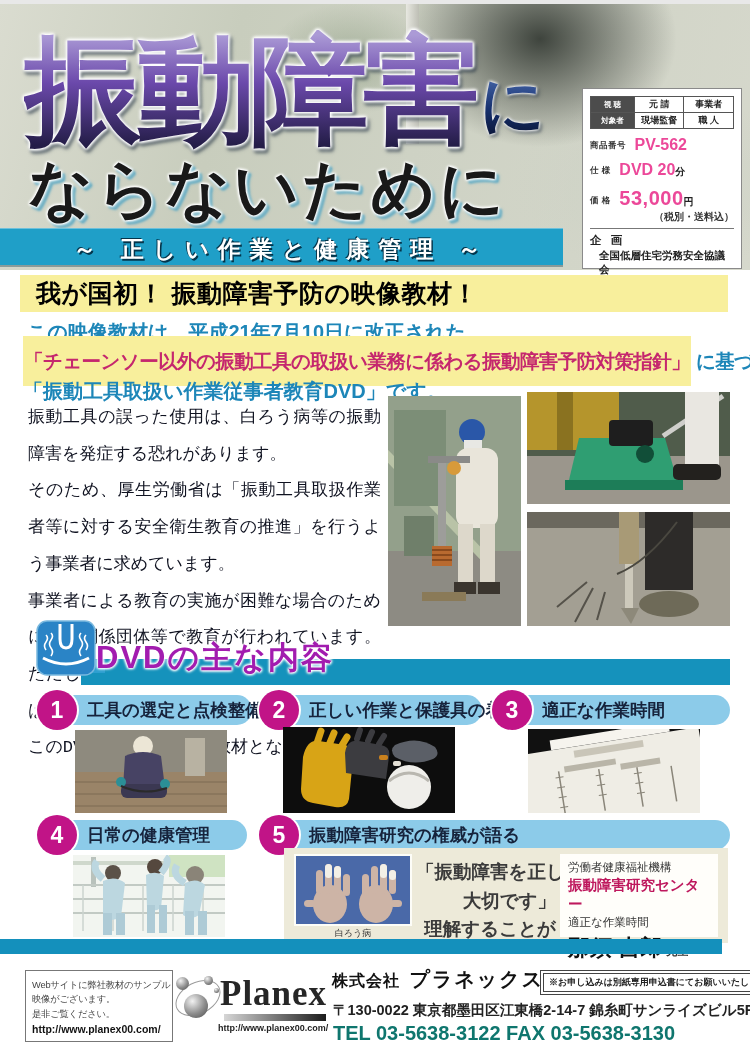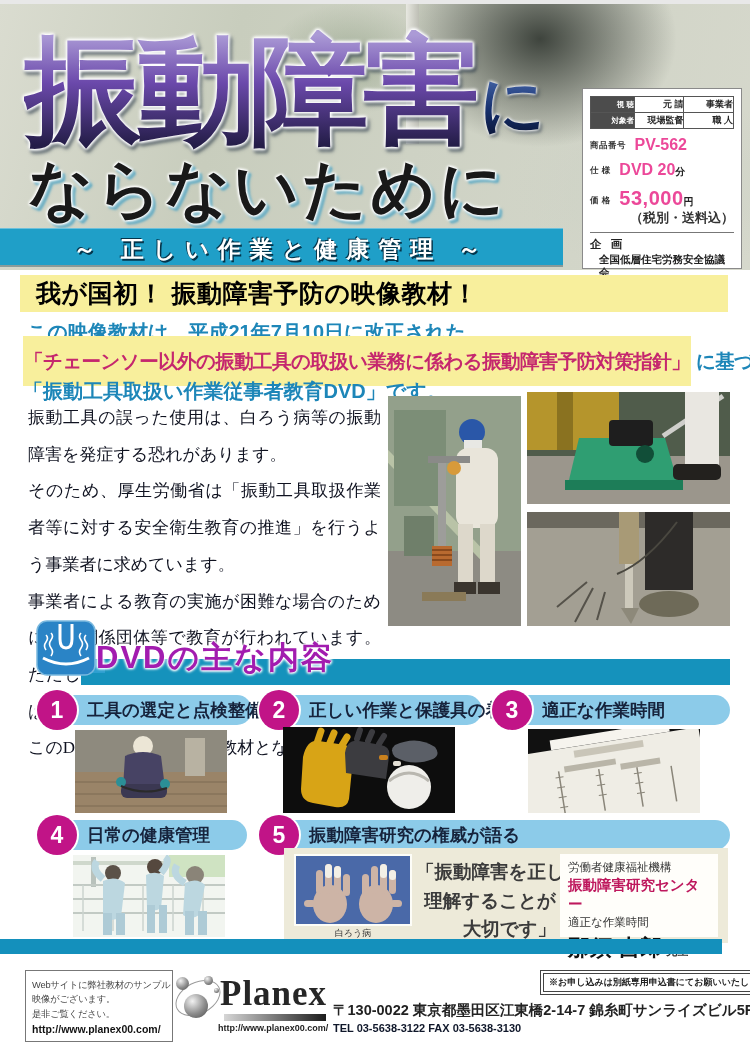--- a/index.html
+++ b/index.html
@@ -30,46 +30,46 @@
   .subtitle-bar{position:absolute;left:0;top:224px;width:563px;height:37px;background:#1f9fc8;
       display:flex;align-items:flex-end;justify-content:center;
       box-shadow:0 2px 0 rgba(0,45,65,.35), inset 0 1px 0 rgba(255,255,255,.35);}
   .subtitle-bar span{color:#fff;font-size:23px;font-weight:900;letter-spacing:9px;white-space:nowrap;
       text-shadow:1.5px 1.5px 0 #04344a, -1px -1px 0 #04344a;}
 
   
   #info-box{position:absolute;left:582px;top:84px;width:160px;height:181px;background:#fff;
       border:1px solid #8a8a8a;box-sizing:border-box;padding:7px 7px 5px;color:#222;}
   .aud-table{width:100%;border-collapse:collapse;table-layout:fixed;}
-  .aud-table td{border:1px solid #555;text-align:right;font-size:9px;padding:1px 0;font-weight:700;color:#222;}
+  .aud-table td{border:1px solid #555;text-align:center;font-size:9px;padding:1px 0;font-weight:700;color:#222;}
   .aud-table td.hdr{background:#4c4c4c;color:#fff;font-size:7.5px;font-weight:700;width:30%;}
   .prod{margin-top:7px;line-height:1.15;}
   .prod .lab{font-size:8.5px;font-weight:700;letter-spacing:.5px;color:#333;margin-right:4px;vertical-align:2px;}
   .prod .val{font-size:16px;font-weight:800;color:#ec4899;}
   .prod .val.big{font-size:20px;letter-spacing:.5px;}
   .prod .unit{font-size:10px;font-weight:700;}
-  .prod-note{font-size:13px;font-weight:700;text-align:right;color:#333;margin-top:1px;}
+  .prod-note{font-size:10px;font-weight:700;text-align:right;color:#333;margin-top:1px;}
   .ib-divider{border:none;border-top:1px solid #777;margin:6px 0 4px;}
   .credit .lab{font-size:11.5px;font-weight:800;letter-spacing:3px;color:#222;}
   .credit .val{font-size:10.5px;font-weight:700;color:#222;margin:1px 0 4px 9px;line-height:1.3;}
 
   
   #lead-banner{position:absolute;left:20px;top:271px;width:708px;height:37px;background:#f8ef9c;
       display:flex;align-items:center;padding-left:16px;box-sizing:border-box;}
   #lead-banner span{color:#000000;font-size:25px;font-weight:900;letter-spacing:.5px;white-space:nowrap;}
   .lead-line{position:absolute;left:27px;font-size:20px;font-weight:800;white-space:nowrap;color:#1d86b8;}
   #lead1{top:315px;}
   #lead2{top:344px;left:23px;font-size:19.5px;letter-spacing:-.6px;}
   #lead2 .hl{background:#f8ef9c;color:#c5276e;padding:14px 1px;}
   #lead2 .sfx{color:#1d86b8;}
   #lead3{top:374px;left:23px;}
 
   
   #body-text{position:absolute;left:28px;top:396px;width:353px;
-      font-family:Liberation Serif, serif;font-size:17px;line-height:2.16;color:#0f1220;text-align:justify;}
+      font-family:Liberation Mono, monospace;font-size:17px;line-height:2.16;color:#0f1220;text-align:justify;}
   #body-text p{margin:0;}
   .photo{position:absolute;overflow:hidden;background:#888;}
   #photo-rammer{left:388px;top:392px;width:133px;height:230px;}
   #photo-compactor{left:527px;top:388px;width:203px;height:112px;}
   #photo-breaker{left:527px;top:508px;width:203px;height:114px;}
 
   
   #dvd-bar{position:absolute;left:81px;top:655px;width:649px;height:26px;background:#1592bc;}
   #dvd-icon{position:absolute;left:36px;top:616px;width:72px;height:62px;}
   #dvd-title{position:absolute;left:96px;top:633px;font-size:31px;font-weight:900;letter-spacing:2px;color:#a21caf;white-space:nowrap;
@@ -123,21 +123,21 @@
   .logo-text{position:absolute;left:44px;top:0;font-family:"Liberation Serif",serif;font-size:35px;font-weight:700;color:#262626;letter-spacing:1px;}
   .logo-bar{position:absolute;left:48px;top:40px;width:102px;height:7px;background:linear-gradient(90deg,#d6d6d6,#1c1c1c);}
   .logo-url{position:absolute;left:42px;top:49px;font-size:9px;font-weight:700;color:#222;white-space:nowrap;}
 
   #company-name{position:absolute;left:332px;top:962px;white-space:nowrap;color:#111;}
   #company-name .cn1{font-size:16px;font-weight:800;letter-spacing:1px;}
   #company-name .cn2{font-size:20px;font-weight:800;letter-spacing:2px;margin-left:5px;}
   #note-box{position:absolute;left:540px;top:966px;border:1px solid #444;padding:2px;background:#fff;}
   #note-box .inner{display:block;border:1px solid #444;padding:2px 5px;font-size:9px;font-weight:700;color:#222;white-space:nowrap;}
   #address{position:absolute;left:333px;top:997px;font-size:14.5px;font-weight:600;color:#222;white-space:nowrap;}
-  #telfax{position:absolute;left:333px;top:1018px;font-size:11px;font-weight:800;color:#0f172a;white-space:nowrap;}
+  #telfax{position:absolute;left:333px;top:1018px;font-size:20px;font-weight:800;color:#0f766e;white-space:nowrap;}
 </style>
 </head>
 <body>
 
 <div id="page">
 
   <div id="header">
     <div class="title1">
       <span class="title-main">振動障害</span>
       <span class="title-ni">に</span>
@@ -384,22 +384,22 @@
           <rect x="93" y="14" width="7" height="24" rx="3.5" fill="#cdb4a6"></rect>
           <rect x="84" y="8" width="7" height="14" rx="3.5" fill="#f2efe6"></rect>
           <rect x="93" y="14" width="7" height="10" rx="3.5" fill="#f2efe6"></rect>
           <rect x="94" y="44" width="12" height="7" rx="3.5" fill="#cdb4a6"></rect>
         </g>
       </svg>
     </div>
     <div id="hands-caption">白ろう病</div>
     <div id="quote">
       <div>「振動障害を正しく</div>
+      <div>大切です」</div>
       <div>理解することが</div>
-      <div>大切です」</div>
     </div>
     <div id="doctor-box">
       <div class="doc-org1">労働者健康福祉機構</div>
       <div class="doc-org2">振動障害研究センター</div>
       <div class="doc-org3">適正な作業時間</div>
       <div class="doc-name"><span>那須 吉郎</span><span class="doc-hono">先生</span></div>
     </div>
   </div>
 
   <div id="divider-bar"></div>
@@ -416,19 +416,23 @@
       <div class="sphere s1"></div>
       <div class="sphere s2"></div>
       <div class="sphere s3"></div>
       <div class="sphere s4"></div>
     </div>
     <div class="logo-text">Planex</div>
     <div class="logo-bar"></div>
     <div class="logo-url">http://www.planex00.com/</div>
   </div>
 
+  <div id="company-name">
+    <span class="cn1">株式会社</span>
+    <span class="cn2">プラネックス</span>
+  </div>
   <div id="note-box">
     <span class="inner">※お申し込みは別紙専用申込書にてお願いいたします。</span>
   </div>
   <div id="address">〒130-0022 東京都墨田区江東橋2-14-7 錦糸町サンライズビル5F</div>
   <div id="telfax">TEL 03-5638-3122  FAX 03-5638-3130</div>
 
 </div>
 
 </body></html>

